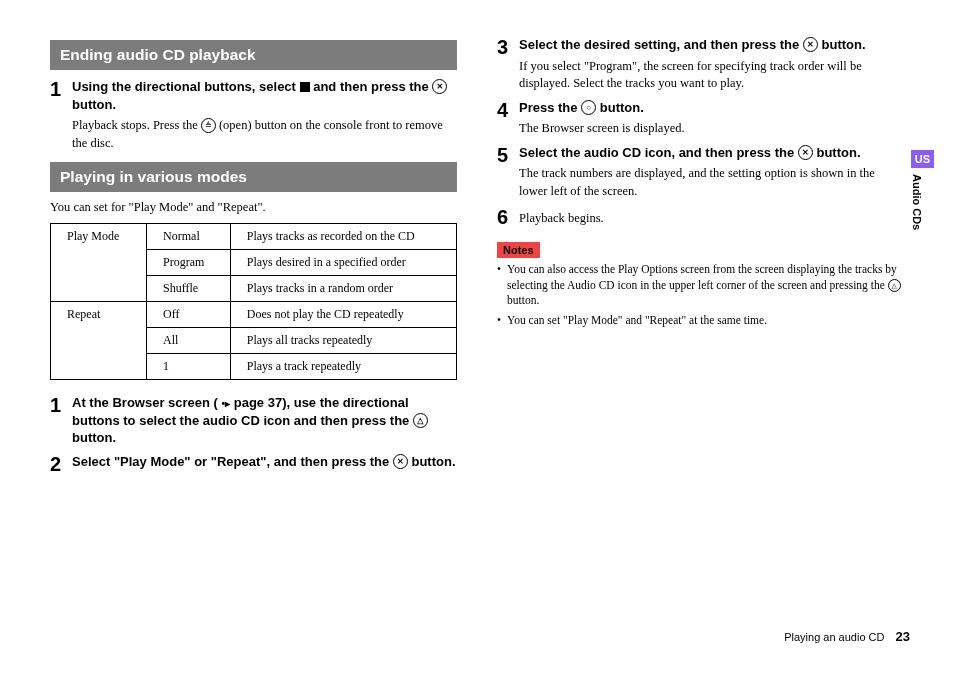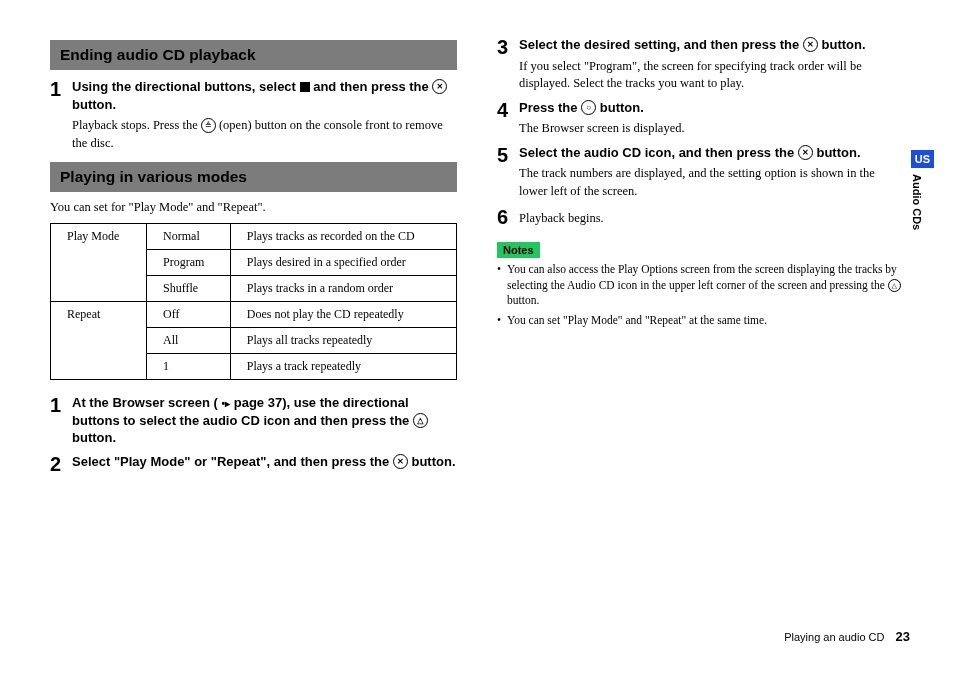--- a/index.html
+++ b/index.html
@@ -17,21 +17,21 @@
     display: flex;
     padding: 30px 50px 0 50px;
     gap: 40px;
   }
   .col {
     flex: 1;
     min-width: 0;
   }
   .section-bar {
     background: #7c7c7c;
-    color: #000000;
+    color: #ffffff;
     font-family: Arial, Helvetica, sans-serif;
     font-weight: bold;
     font-size: 15.5px;
     padding: 6px 10px;
     margin: 10px 0 8px 0;
   }
   .step {
     display: flex;
     margin: 6px 0 4px 0;
   }
@@ -67,21 +67,21 @@
     font-size: 12px;
     margin: 6px 0 14px 0;
   }
   table.modes td {
     border: 1px solid #000;
     padding: 5px 16px;
     vertical-align: top;
   }
   .notes-label {
     display: inline-block;
-    background: #22c55e;
+    background: #ef4444;
     font-family: Arial, Helvetica, sans-serif;
     font-weight: bold;
     font-size: 11px;
     padding: 2px 6px;
     margin-top: 10px;
   }
   ul.notes {
     list-style: none;
     padding: 0;
     margin: 4px 0 0 0;
@@ -126,21 +126,21 @@
     font-size: 10px;
     vertical-align: middle;
   }
   .side-tab {
     position: absolute;
     right: 20px;
     top: 150px;
     text-align: center;
   }
   .side-tab .lang {
-    background: #1d4ed8;
+    background: #8b5cf6;
     color: #fff;
     font-family: Arial, sans-serif;
     font-weight: bold;
     font-size: 11px;
     padding: 3px 4px;
     margin-bottom: 6px;
   }
   .side-tab .section {
     writing-mode: vertical-rl;
     font-family: Arial, sans-serif;

